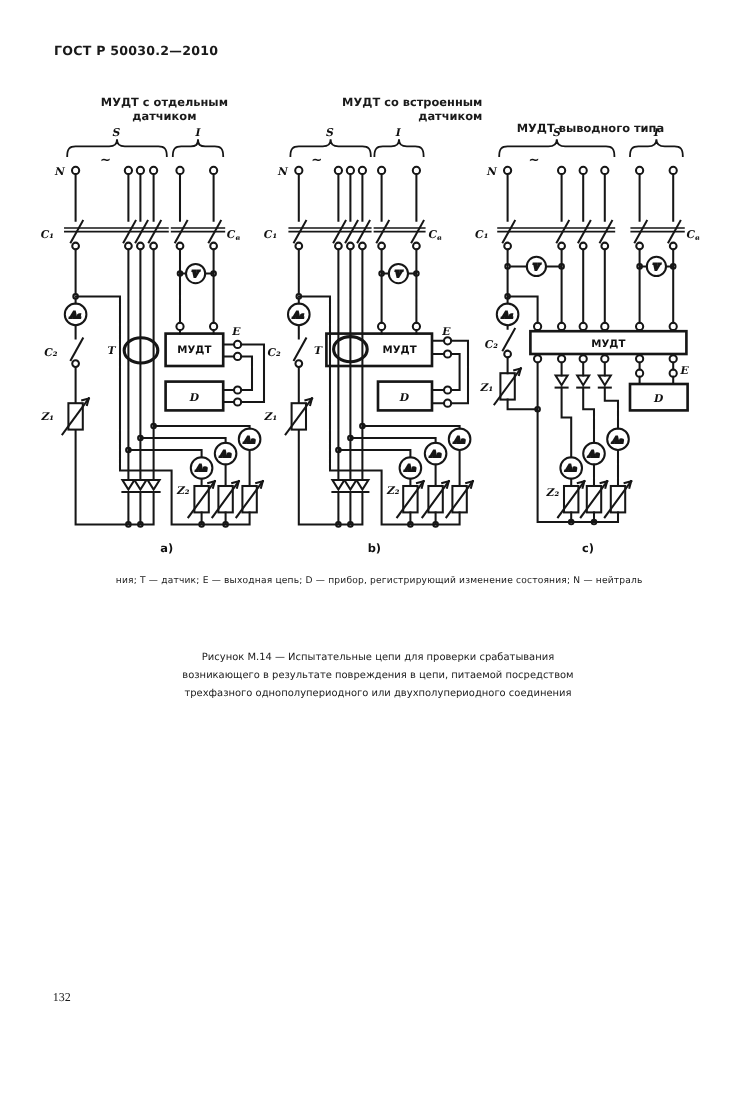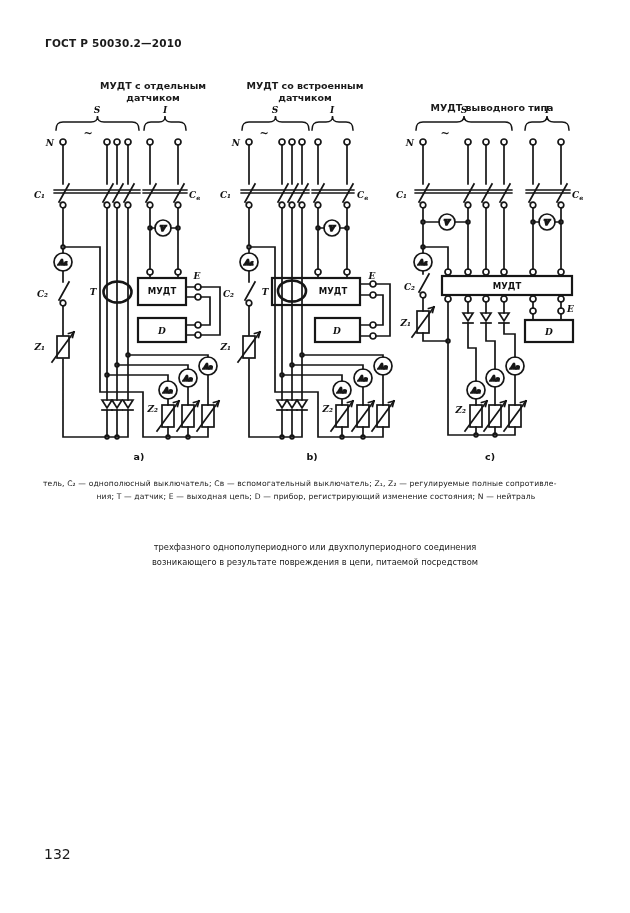--- a/index.html
+++ b/index.html
@@ -1,27 +1,27 @@
 <!DOCTYPE html>
 <html><head>
 <meta charset="utf-8">
 <style>
   html,body{margin:0;padding:0;background:#ffffff;}
   .page{position:relative;width:630px;height:913px;background:#ffffff;overflow:hidden;
         font-family:"DejaVu Sans",sans-serif;color:#1a1a1a;}
   .hdr{position:absolute;left:45px;top:37px;font-size:10.5px;font-weight:bold;letter-spacing:.2px;}
   .col-title{position:absolute;top:80px;width:170px;text-align:center;
              font-size:9.5px;font-weight:bold;line-height:12px;}
-  .ct1{left:68px;} .ct2{left:220px;} .ct3{left:407px;margin-top:22px;}
+  .ct1{left:52px;} .ct2{left:232px;text-align:right;} .ct3{left:407px;margin-top:22px;}
   .legend{position:absolute;left:43px;top:477px;width:546px;font-size:7.6px;line-height:13.2px;}
   .lg-line{white-space:nowrap;letter-spacing:.15px;}
   .lg-center{text-align:center;letter-spacing:.15px;}
   .caption{position:absolute;left:0;top:540px;width:630px;text-align:center;
            font-size:8.3px;line-height:14.8px;}
-  .pagenum{position:absolute;left:44px;top:846px;font-size:14px;}
+  .pagenum{position:absolute;left:44px;top:826px;font-size:10px;font-family:Liberation Serif, serif;}
   svg{position:absolute;left:0;top:0;}
   
   .ckt{stroke:#161616;stroke-width:1.7;fill:none;stroke-linecap:square;}
   .ckt .ln{stroke-width:1.3;}
   .ckt .bx{stroke-width:2.2;fill:none;}
   .ckt .ell{stroke-width:2.6;}
   .ckt text{stroke:none;fill:#111;}
   .mt{font:italic bold 7.5px "DejaVu Serif",serif;text-anchor:middle;}
   .lbl{font:italic bold 9px "DejaVu Serif",serif;}
   .mid{text-anchor:middle;} .end{text-anchor:end;}
@@ -331,23 +331,23 @@
       <use href="#dot" x="423" y="247"></use>
         <use href="#dot" x="448" y="341"></use>
       <use href="#dot" x="476" y="435"></use>
         <use href="#dot" x="495" y="435"></use>
 
       <text class="dlab" x="490" y="460">c)</text>
     </g>
   </svg>
 
   <div class="legend">
-    <div class="lg-line">тель, C₂ — однополюсный выключатель; Cв — вспомогательный выключатель; Z₁, Z₂ — регулируемые полные сопротивле-</div>
     <div class="lg-center">ния; T — датчик; E — выходная цепь; D — прибор, регистрирующий изменение состояния; N — нейтраль</div>
   </div>
 
   <div class="caption">
+    <div>Рисунок М.14 — Испытательные цепи для проверки срабатывания</div>
+    <div>возникающего в результате повреждения в цепи, питаемой посредством</div>
     <div>трехфазного однополупериодного или двухполупериодного соединения</div>
-    <div>возникающего в результате повреждения в цепи, питаемой посредством</div>
   </div>
 
   <div class="pagenum">132</div>
 </div>
 
 </body></html>

